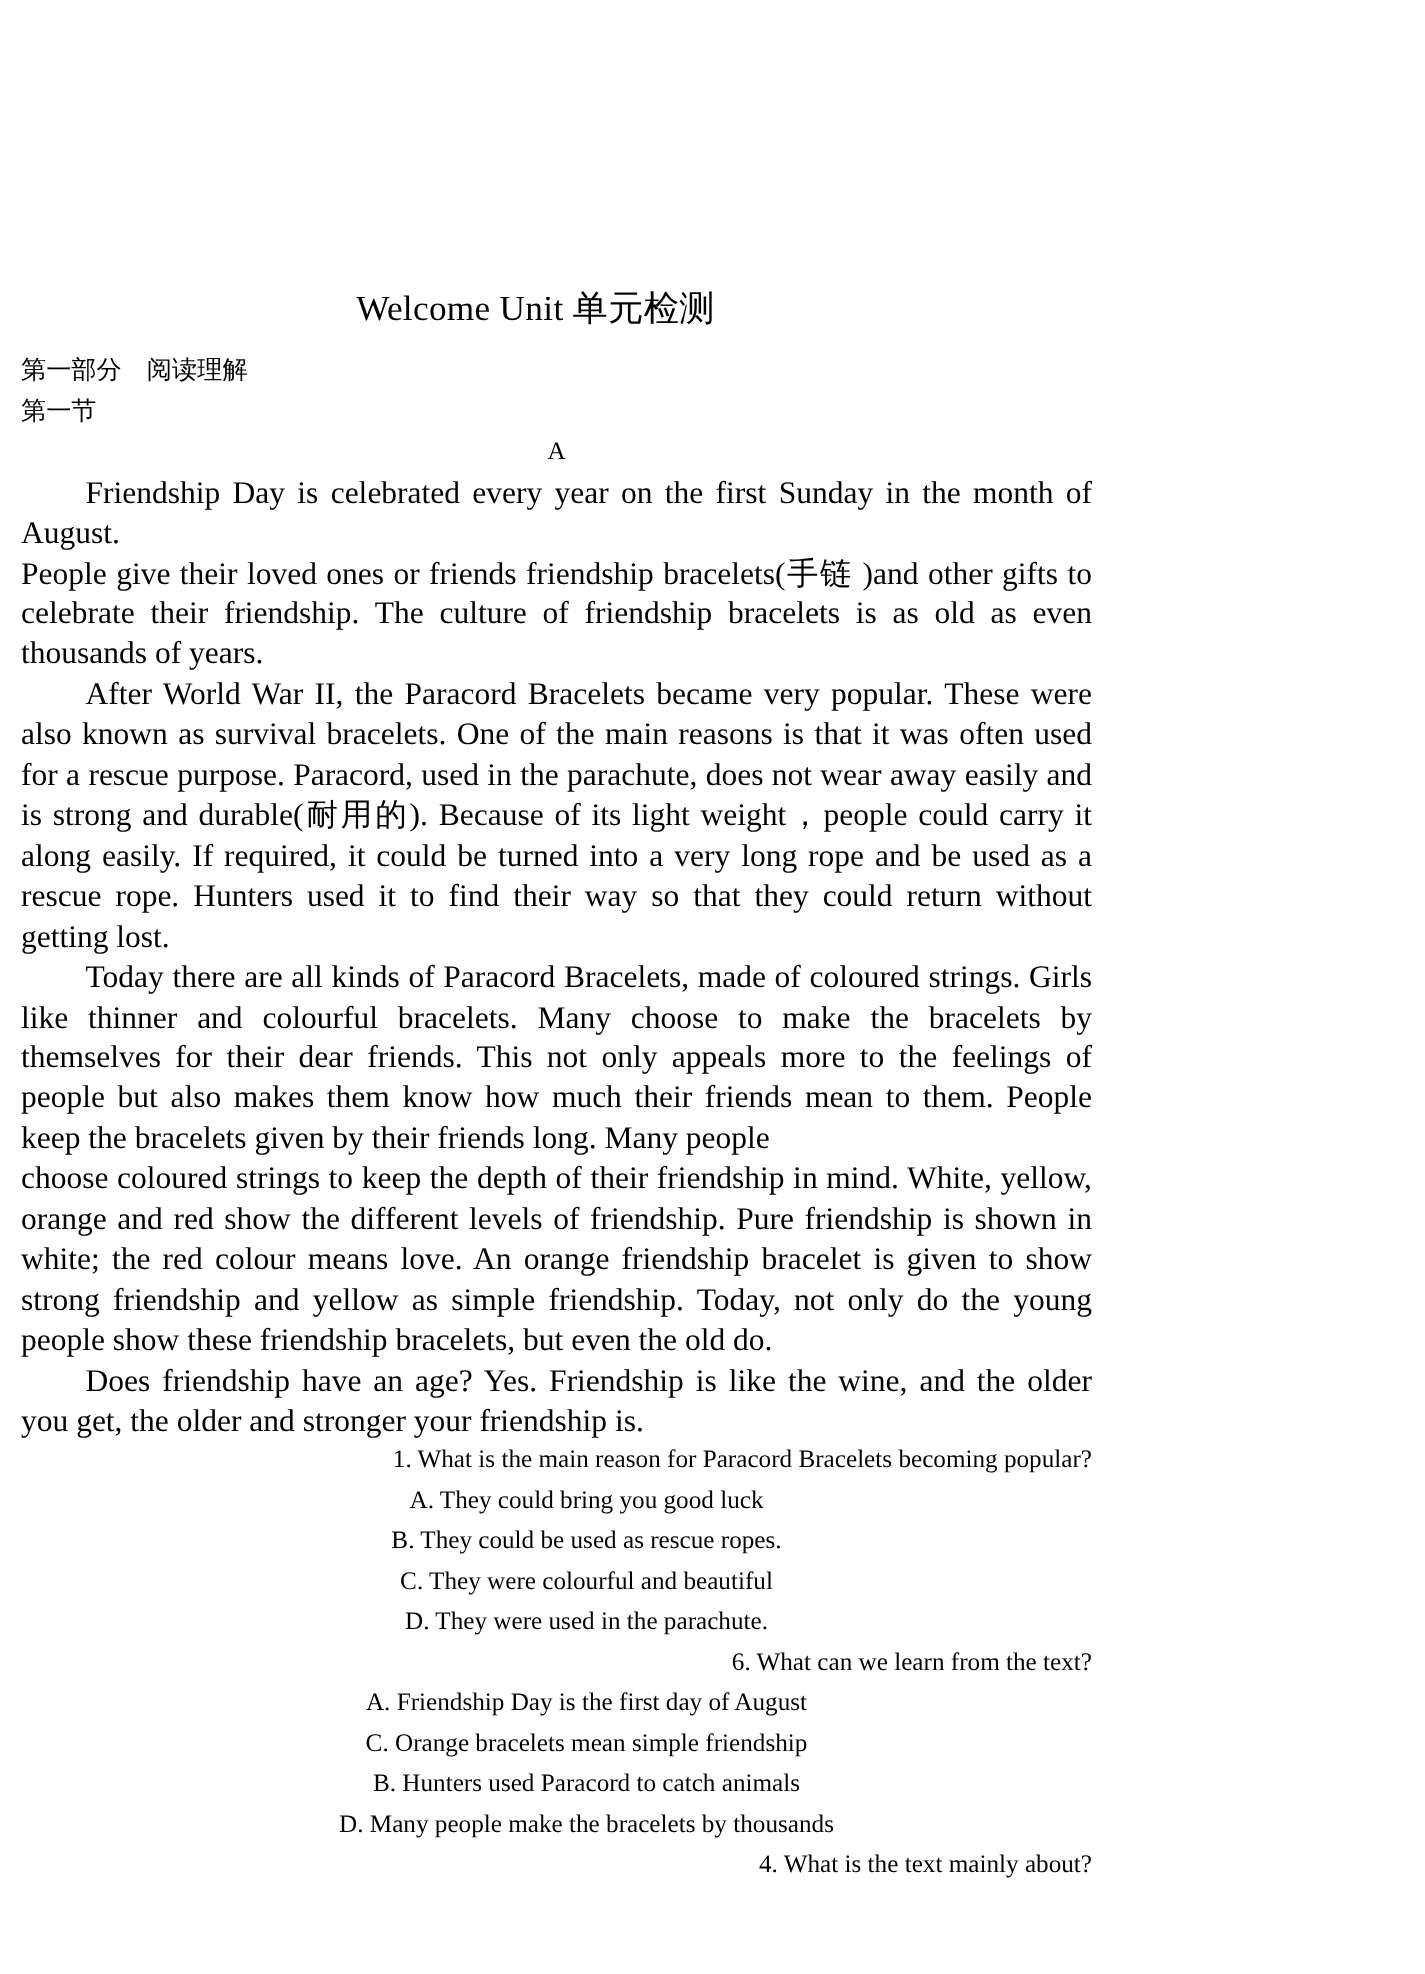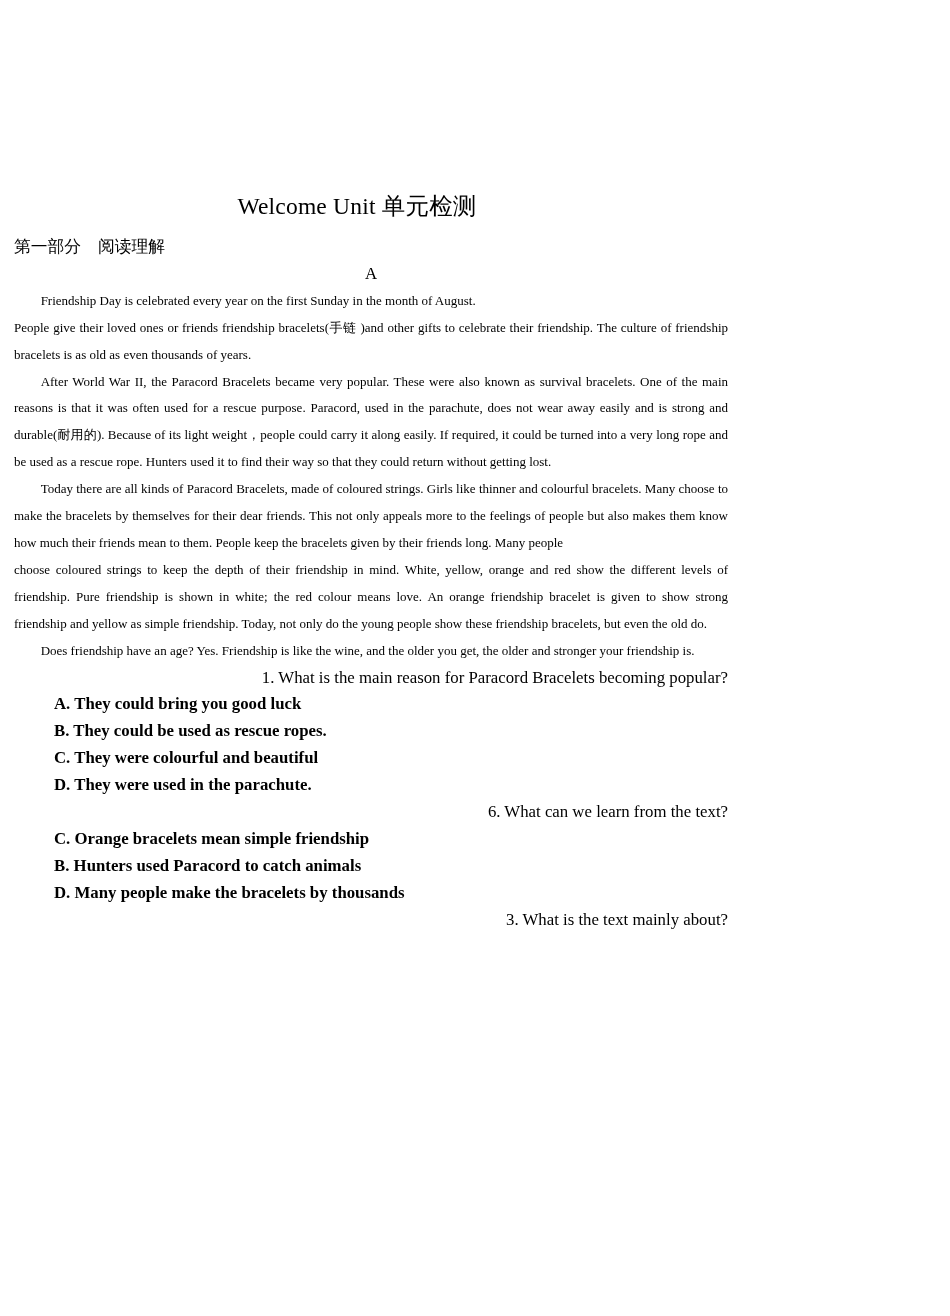--- a/index.html
+++ b/index.html
@@ -51,21 +51,21 @@
   }
   .center-mark {
     font-size: 16.8px;
     line-height: 26.9px;
     margin: 0;
     padding: 0;
     text-align: center;
     width: 714px;
   }
   .para {
-    font-size: 13px;
+    font-size: 21px;
     line-height: 26.9px;
     margin: 0;
     padding: 0;
     text-align: justify;
     text-justify: inter-word;
     text-align-last: left;
     hyphens: none;
   }
   .para.indent {
     text-indent: 2.05em;
@@ -75,36 +75,36 @@
     line-height: 26.9px;
     margin: 0;
     padding: 0;
     text-align: right;
   }
   .option {
     font-size: 16.8px;
     line-height: 26.9px;
     margin: 0;
     padding: 0;
-    text-align: left;
+    text-align: center;
     padding-left: 40px;
-    font-weight: bold;
   }
 </style>
 </head>
 <body>
 
 <div class="page">
 
   <h1 class="doc-title">Welcome Unit 单元检测</h1>
 
   <div class="body-flow">
 
     <div class="section-head">第一部分　阅读理解</div>
 
+    <div class="section-head">第一节</div>
 
     <div class="center-mark">A</div>
 
     <p class="para indent">Friendship Day is celebrated every year on the first Sunday in the month of August.</p>
 
     <p class="para">People give their loved ones or friends friendship bracelets(手链 )and other gifts to celebrate their friendship. The culture of friendship bracelets is as old as even thousands of years.</p>
 
     <p class="para indent">After World War II, the Paracord Bracelets became very popular. These were also known as survival bracelets. One of the main reasons is that it was often used for a rescue purpose. Paracord, used in the parachute, does not wear away easily and is strong and durable(耐用的). Because of its light weight，people could carry it along easily. If required, it could be turned into a very long rope and be used as a rescue rope. Hunters used it to find their way so that they could return without getting lost.</p>
 
     <p class="para indent">Today there are all kinds of Paracord Bracelets, made of coloured strings. Girls like thinner and colourful bracelets. Many choose to make the bracelets by themselves for their dear friends. This not only appeals more to the feelings of people but also makes them know how much their friends mean to them. People keep the bracelets given by their friends long. Many people</p>
@@ -113,20 +113,21 @@
 
     <p class="para indent">Does friendship have an age? Yes. Friendship is like the wine, and the older you get, the older and stronger your friendship is.</p>
 
     <div class="question">1. What is the main reason for Paracord Bracelets becoming popular?</div>
     <div class="option">A. They could bring you good luck</div>
     <div class="option">B. They could be used as rescue ropes.</div>
     <div class="option">C. They were colourful and beautiful</div>
     <div class="option">D. They were used in the parachute.</div>
 
     <div class="question">6. What can we learn from the text?</div>
+    <div class="option">A. Friendship Day is the first day of August</div>
     <div class="option">C. Orange bracelets mean simple friendship</div>
     <div class="option">B. Hunters used Paracord to catch animals</div>
     <div class="option">D. Many people make the bracelets by thousands</div>
 
-    <div class="question">3. What is the text mainly about?</div>
+    <div class="question">4. What is the text mainly about?</div>
 
   </div>
 </div>
 
 </body></html>

